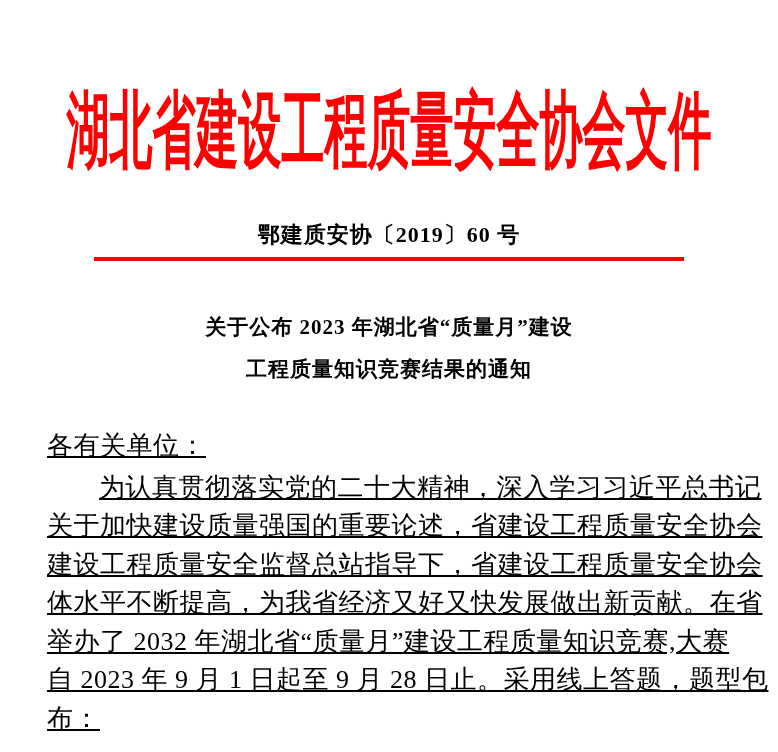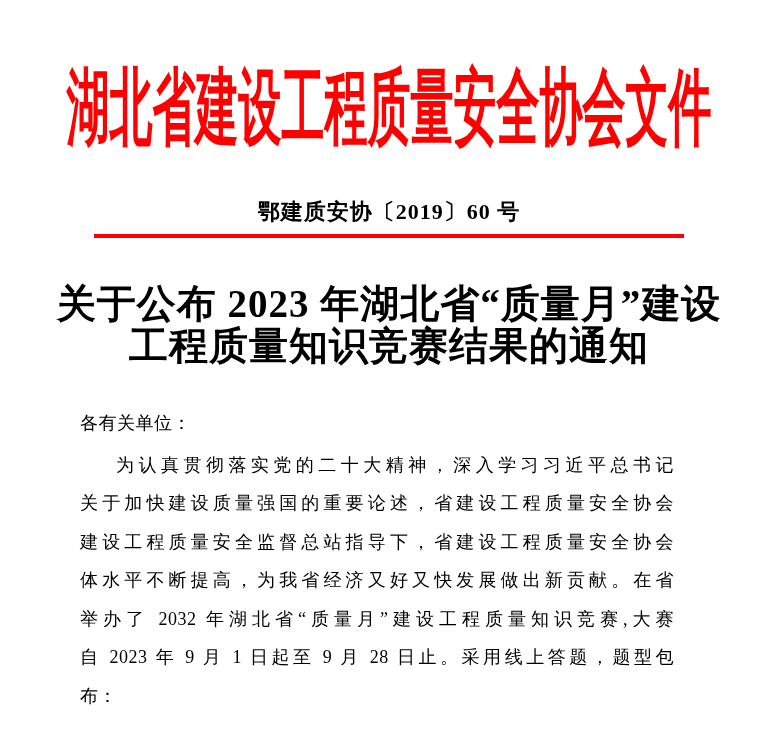--- a/index.html
+++ b/index.html
@@ -11,21 +11,21 @@
     position: relative;
     width: 778px;
     height: 752px;
     background: #ffffff;
     overflow: hidden;
     font-family: "Liberation Serif", "DejaVu Serif", serif;
     color: #000000;
   }
   
   .org-title-wrap {
-    margin-top: 64px;
+    margin-top: 87px;
     height: 87px;
     display: flex;
     align-items: center;
     justify-content: center;
   }
   .org-title {
     font-size: 43px;
     font-weight: 900;
     color: #fe0000;
     white-space: nowrap;
@@ -49,31 +49,32 @@
     width: 590px;
     height: 4px;
     background: #fe0000;
     border: none;
   }
   
   .notice-title {
     margin-top: 45px;
     text-align: center;
     font-weight: bold;
-    font-size: 39px;
+    font-size: 21px;
     line-height: 42px;
     letter-spacing: 1px;
   }
   
   .body-text {
-    margin: 37px auto 0 80px;
+    margin: 37px auto 0 47px;
     width: 594px;
-    font-size: 18px;
+    font-size: 26px;
     line-height: 38.5px;
     letter-spacing: 0.5px;
+    text-decoration: underline;
   }
   .body-line {
     text-align: justify;
     text-align-last: justify;
     text-justify: inter-ideograph;
     white-space: nowrap;
   }
   .body-line.salutation {
     text-align: left;
     text-align-last: left;

